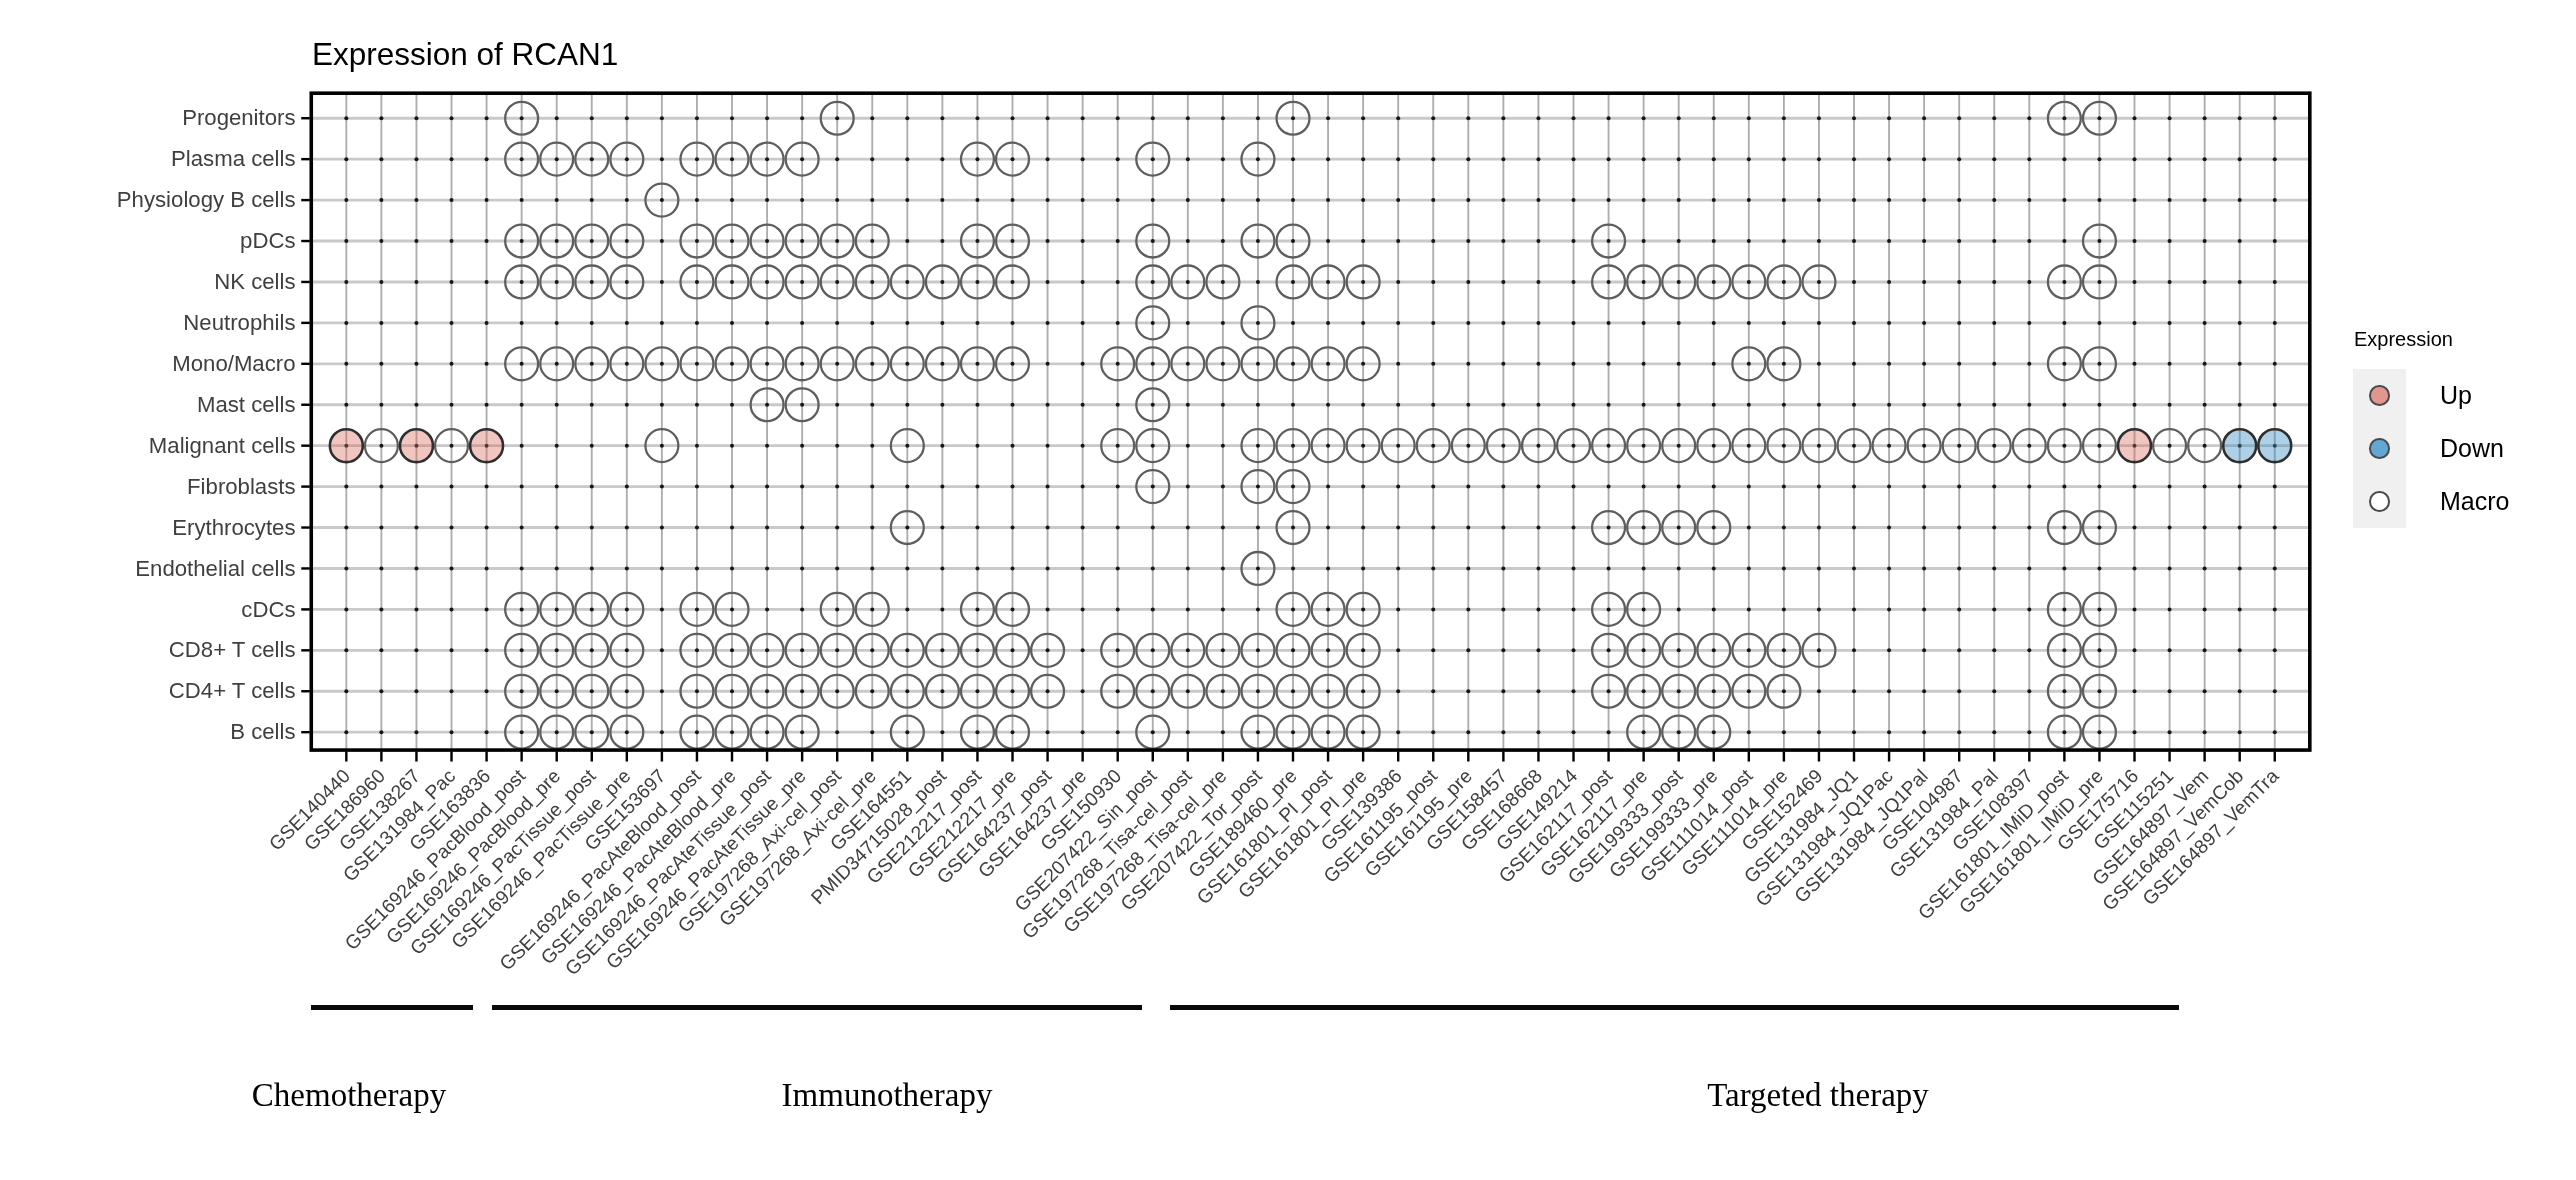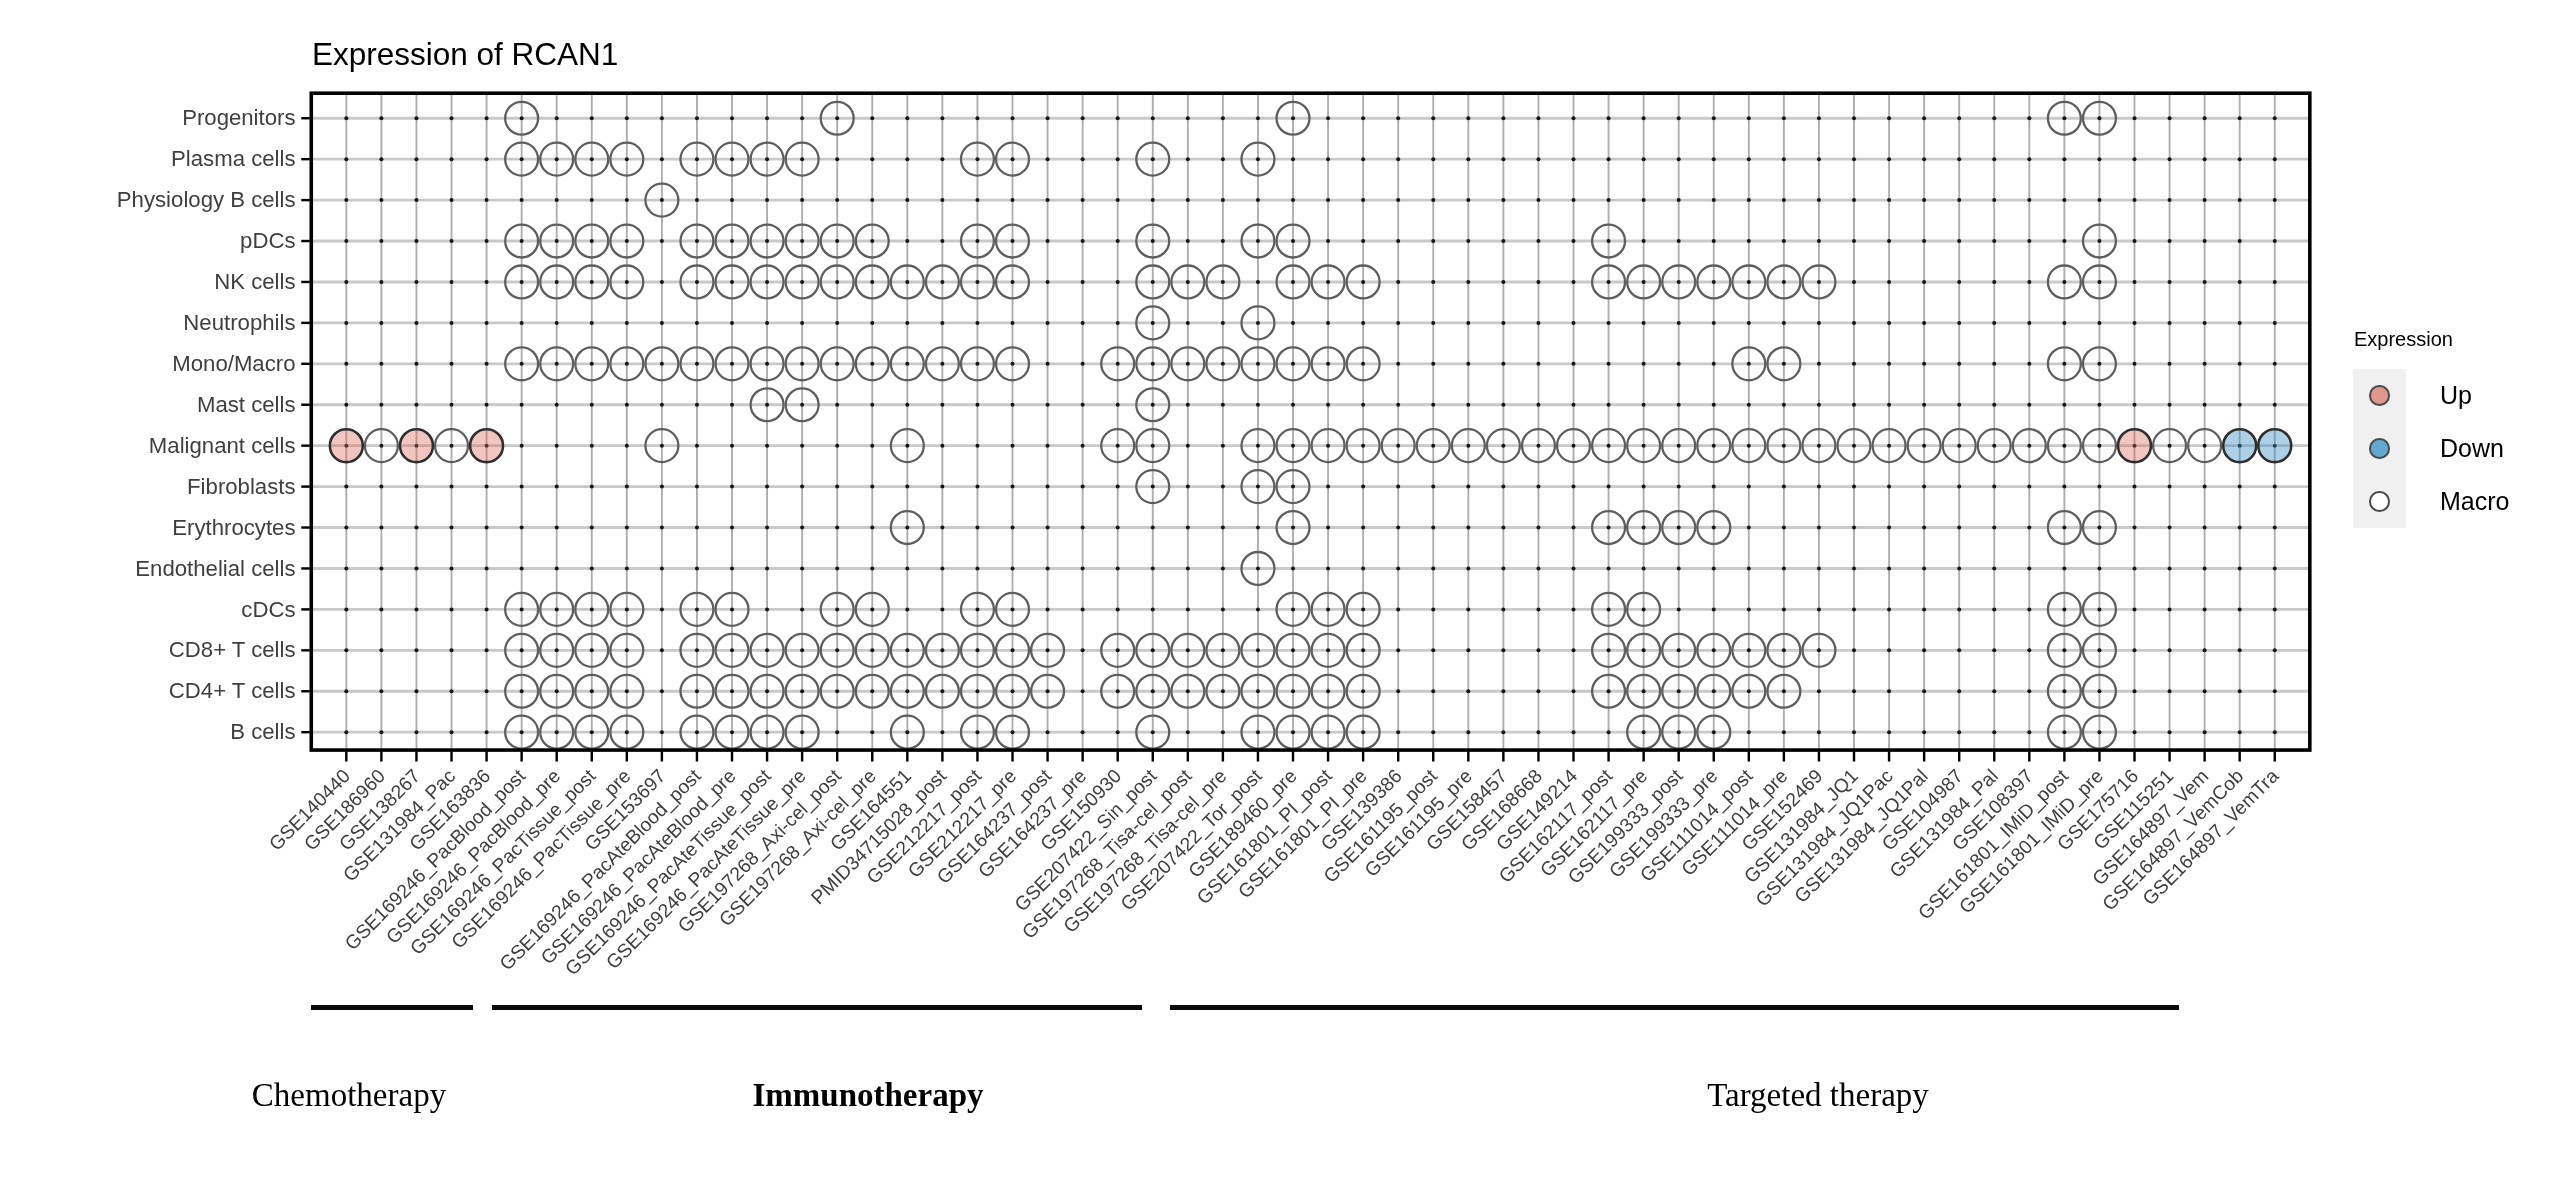--- a/index.html
+++ b/index.html
@@ -1424,18 +1424,18 @@
       </div>
       <div class="legend-label">Macro</div>
     </div>
   </div>
 
   <div>
     <div class="group-underline" id="underline-0" style="left: 311px; width: 162px;"></div>
     <div class="group-underline" id="underline-1" style="left: 492px; width: 650px;"></div>
     <div class="group-underline" id="underline-2" style="left: 1170px; width: 1009px;"></div>
     <div class="group-label" id="group-label-0" style="left: 349px;">Chemotherapy</div>
-    <div class="group-label" id="group-label-1" style="left: 868px; font-weight: bold;">Immunotherapy</div>
+    <div class="group-label" id="group-label-1" style="left: 887px;">Immunotherapy</div>
     <div class="group-label" id="group-label-2" style="left: 1818px;">Targeted therapy</div>
   </div>
 
 </div>
 
 
 </body></html>

